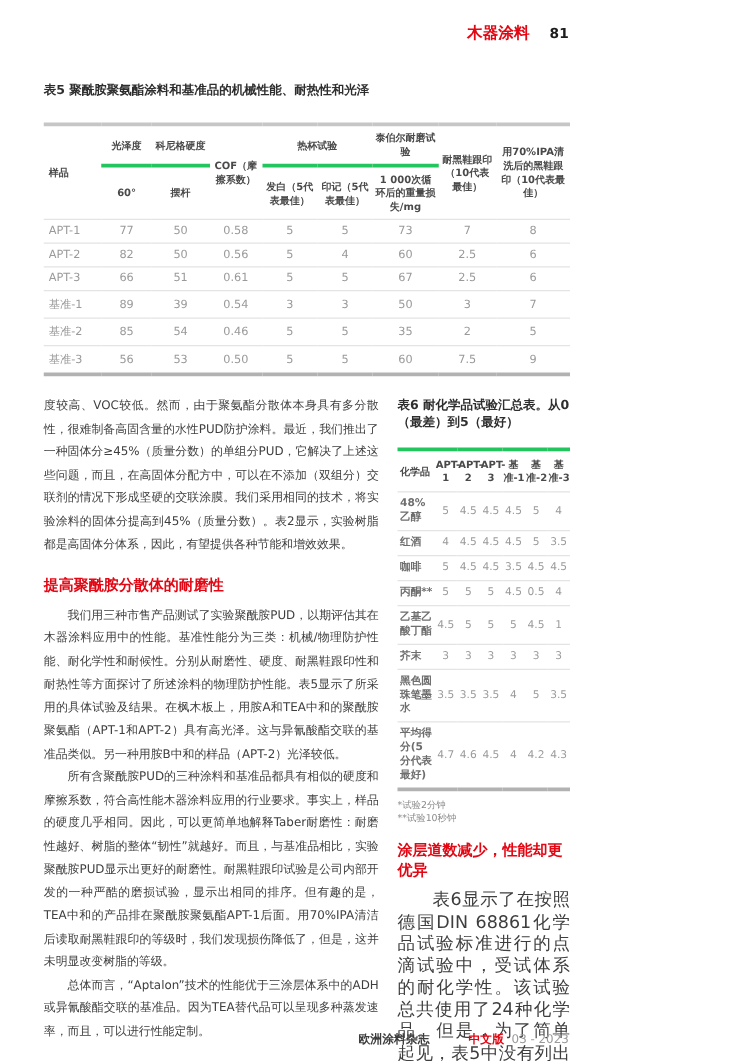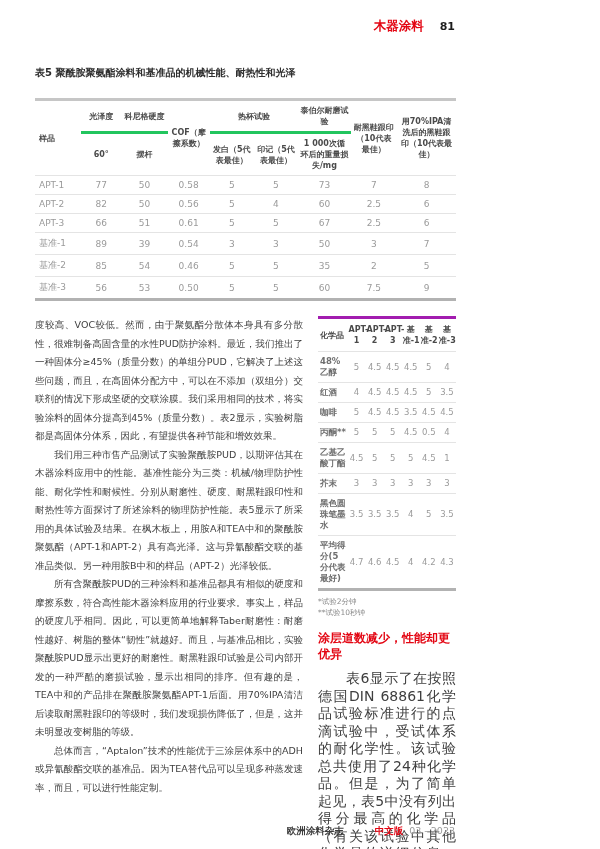--- a/index.html
+++ b/index.html
@@ -30,21 +30,21 @@
   .col-right { flex:1; min-width:0; }
 
   .para { font-size:9.5px; line-height:18.5px; color:#3e3e3e; text-align:justify; margin:0; }
   .col-right .para { font-size:14px; line-height:17.5px; }
   .indent { text-indent:2em; }
   .section-heading { color:#e30613; font-size:12px; font-weight:bold; line-height:16px; margin:14px 0 8px 0; }
   .col-right .section-heading { margin-top:12px; }
 
   
   .t6-title { margin:2px 0 12px 0; }
-  .t6 { border-top:3px solid #a21caf; border-bottom:3px solid #b2b2b2; }
+  .t6 { border-top:3px solid #22c55e; border-bottom:3px solid #b2b2b2; }
   .t6 th { font-size:8px; line-height:11px; font-weight:bold; color:#4a4a4a; text-align:center; vertical-align:middle; padding:5px 1px; }
   .t6 th.th-chem { text-align:left; padding-left:2px; }
   .t6 td { font-size:8.5px; line-height:11px; color:#9b9b9b; text-align:center; vertical-align:middle; padding:4px 1px; border-top:1px solid #e4e4e4; }
   .t6 td.row-label { text-align:left; padding-left:2px; color:#6e6e6e; font-weight:bold; }
   .footnotes { margin-top:5px; }
   .footnote { font-size:7.5px; line-height:11px; color:#8a8a8a; margin:0; }
 
   
   .page-footer { position:absolute; bottom:11px; right:36px; font-size:9.5px; color:#8a8a8a; display:flex; align-items:baseline; gap:6px; }
   .footer-magazine { color:#3c3c3c; font-weight:bold;padding-left:28px; }
@@ -164,26 +164,28 @@
           <td>9</td>
         </tr>
       </tbody>
     </table>
   </div>
 
   <div class="columns">
 
     <div class="col-left">
       <p class="para">度较高、VOC较低。然而，由于聚氨酯分散体本身具有多分散性，很难制备高固含量的水性PUD防护涂料。最近，我们推出了一种固体分≥45%（质量分数）的单组分PUD，它解决了上述这些问题，而且，在高固体分配方中，可以在不添加（双组分）交联剂的情况下形成坚硬的交联涂膜。我们采用相同的技术，将实验涂料的固体分提高到45%（质量分数）。表2显示，实验树脂都是高固体分体系，因此，有望提供各种节能和增效效果。</p>
+      <h3 class="section-heading">提高聚酰胺分散体的耐磨性</h3>
       <p class="para indent">我们用三种市售产品测试了实验聚酰胺PUD，以期评估其在木器涂料应用中的性能。基准性能分为三类：机械/物理防护性能、耐化学性和耐候性。分别从耐磨性、硬度、耐黑鞋跟印性和耐热性等方面探讨了所述涂料的物理防护性能。表5显示了所采用的具体试验及结果。在枫木板上，用胺A和TEA中和的聚酰胺聚氨酯（APT-1和APT-2）具有高光泽。这与异氰酸酯交联的基准品类似。另一种用胺B中和的样品（APT-2）光泽较低。</p>
       <p class="para indent">所有含聚酰胺PUD的三种涂料和基准品都具有相似的硬度和摩擦系数，符合高性能木器涂料应用的行业要求。事实上，样品的硬度几乎相同。因此，可以更简单地解释Taber耐磨性：耐磨性越好、树脂的整体“韧性”就越好。而且，与基准品相比，实验聚酰胺PUD显示出更好的耐磨性。耐黑鞋跟印试验是公司内部开发的一种严酷的磨损试验，显示出相同的排序。但有趣的是，TEA中和的产品排在聚酰胺聚氨酯APT-1后面。用70%IPA清洁后读取耐黑鞋跟印的等级时，我们发现损伤降低了，但是，这并未明显改变树脂的等级。</p>
       <p class="para indent">总体而言，“Aptalon”技术的性能优于三涂层体系中的ADH或异氰酸酯交联的基准品。因为TEA替代品可以呈现多种蒸发速率，而且，可以进行性能定制。</p>
     </div>
 
     <div class="col-right">
+      <p class="tbl-title t6-title">表6 耐化学品试验汇总表。从0（最差）到5（最好）</p>
 
       <table class="t6">
         <colgroup>
           <col style="width:21.4%">
             <col style="width:13.1%">
             <col style="width:13.1%">
             <col style="width:13.1%">
           <col style="width:13.1%">
             <col style="width:13.1%">
             <col style="width:13.1%">

